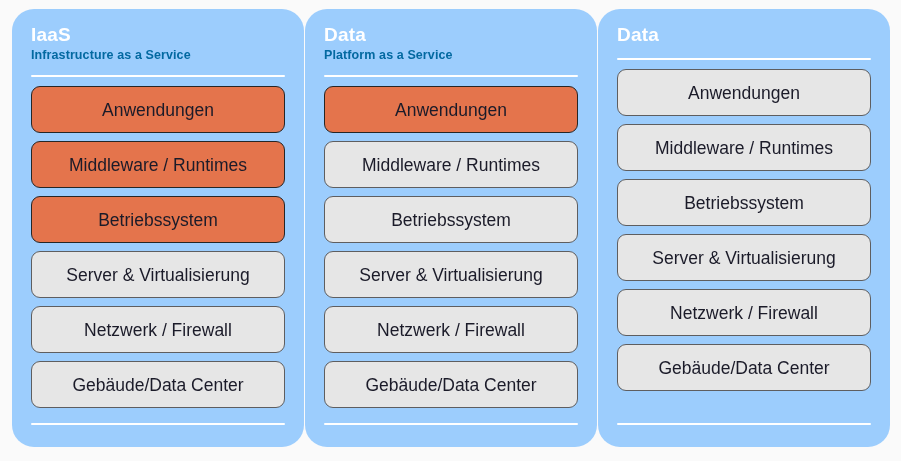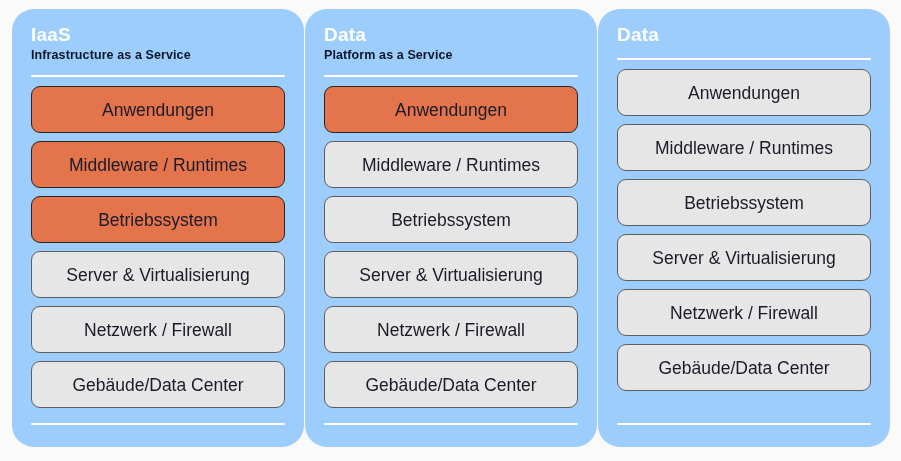--- a/index.html
+++ b/index.html
@@ -38,21 +38,21 @@
     padding-bottom: 5px;
   }
   .card-title {
     color: #ffffff;
     font-size: 19px;
     font-weight: bold;
     line-height: 23px;
     letter-spacing: 0.2px;
   }
   .card-subtitle {
-    color: #0f172a;
+    color: #0369a1;
     font-size: 12.5px;
     font-weight: bold;
     line-height: 16px;
     letter-spacing: 0.1px;
     margin-top: 1px;
   }
   .header-rule {
     height: 2px;
     background: #ffffff;
     margin: 7px 0 9px 0;

